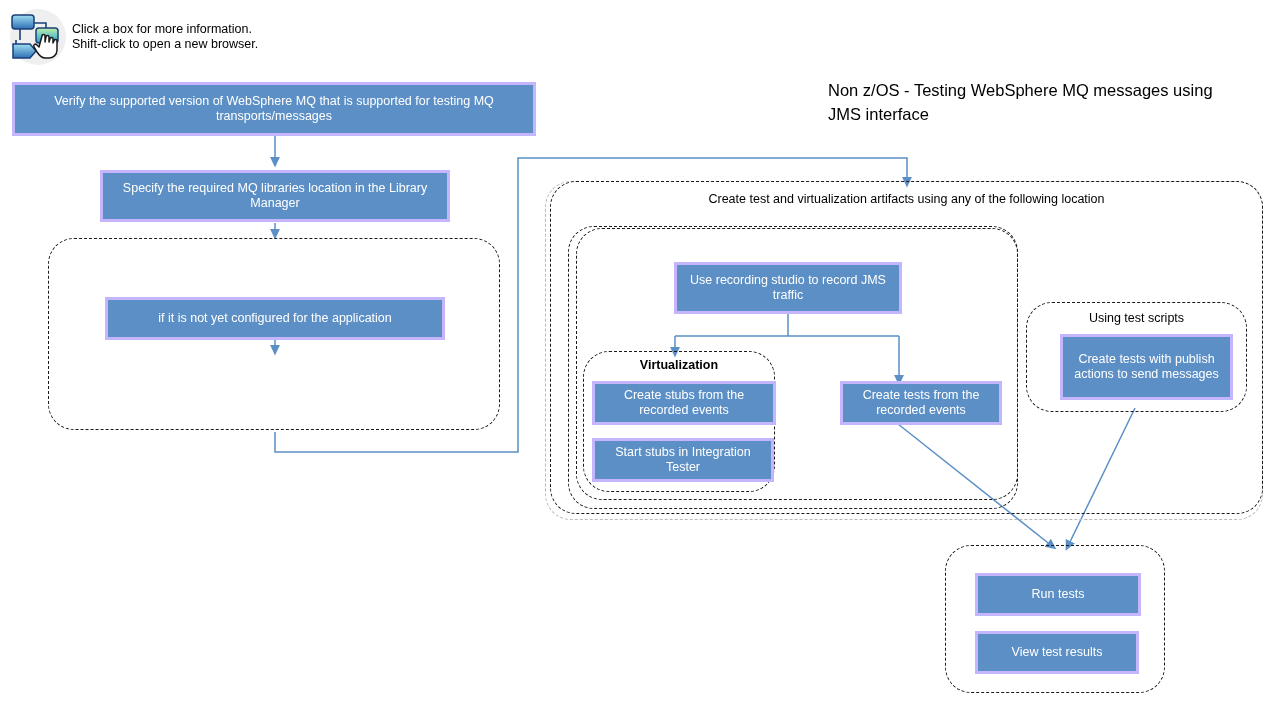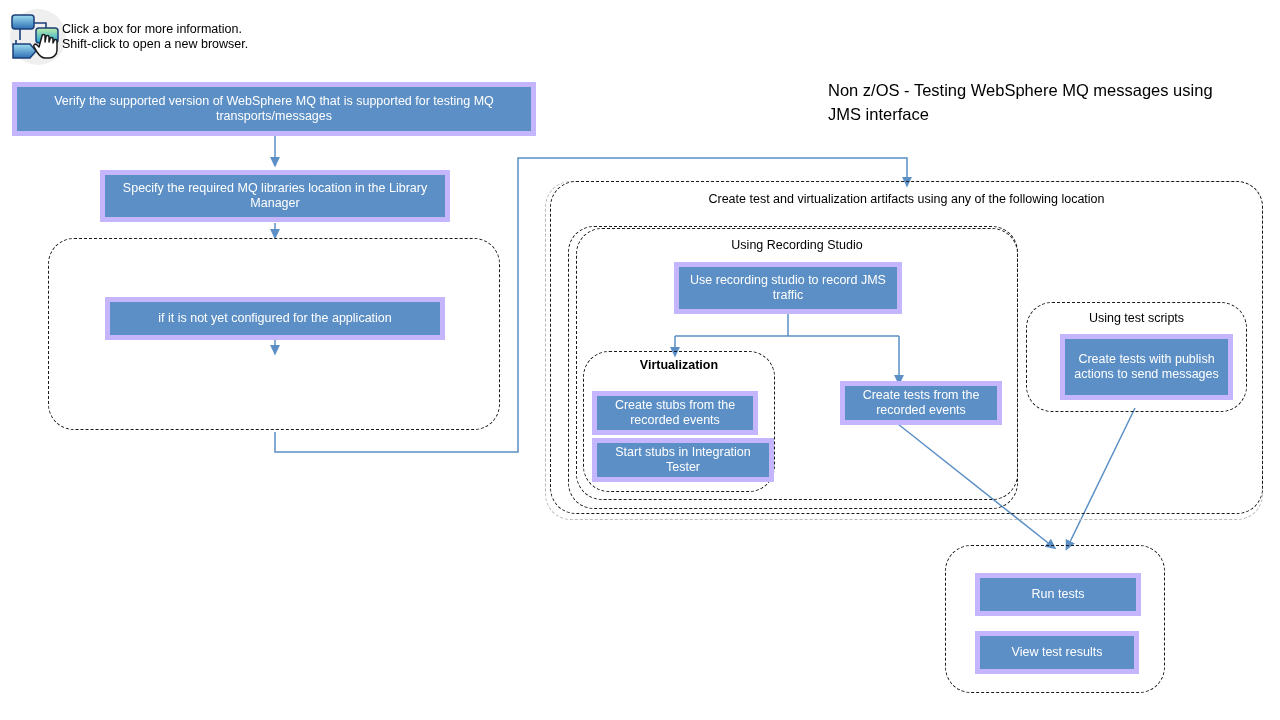--- a/index.html
+++ b/index.html
@@ -9,30 +9,30 @@
     font-family: "Liberation Sans", sans-serif;
     overflow: hidden;
   }
   #root { position: relative; width: 1280px; height: 720px; }
 
   
   .hdr-icon {
     position: absolute; left: 6px; top: 6px; width: 64px; height: 62px;
   }
   .hdr-note {
-    position: absolute; left: 62px; top: 22px;
+    position: absolute; left: 72px; top: 22px;
     font-size: 12.5px; line-height: 15px; color: #000;
     white-space: pre;
   }
 
   
   .blue-box {
     position: absolute;
     background: #5b8fc5;
-    border: 5px solid #c4b5fd;
+    border: 3px solid #c4b5fd;
     color: #ffffff;
     font-size: 12.5px;
     line-height: 15px;
     display: flex;
     align-items: center;
     justify-content: center;
     text-align: center;
     padding: 2px 8px;
     box-sizing: border-box;
   }
@@ -127,28 +127,27 @@
   <div class="dashed-box" style="left:48px; top:238px; width:452px; height:192px;"></div>
 
   <div class="blue-box" style="left:105px; top:297px; width:340px; height:43px;">if it is not yet configured for the application</div>
 
   <div class="dashed-box faint" style="left:545px; top:181px; width:718px; height:339px;"></div>
   <div class="dashed-box" style="left:550px; top:181px; width:713px; height:333px;"></div>
   <div class="group-label" style="left:550px; top:192px; width:713px;">Create test and virtualization artifacts using any of the following location</div>
 
   <div class="dashed-box" style="left:568px; top:226px; width:450px; height:283px;"></div>
   <div class="dashed-box" style="left:576px; top:228px; width:442px; height:272px;"></div>
-  <div class="group-label" style="left:576px; top:238px; width:442px;">Using Recording Studio</div>
 
   <div class="blue-box" style="left:674px; top:262px; width:228px; height:52px;">Use recording studio to record JMS traffic</div>
 
   <div class="dashed-box" style="left:583px; top:351px; width:192px; height:141px;"></div>
   <div class="group-label" style="left:583px; top:358px; width:192px;font-weight:bold;">Virtualization</div>
 
-  <div class="blue-box" style="left:592px; top:391px; width:166px; height:44px;">Create stubs from the recorded events</div>
+  <div class="blue-box" style="left:592px; top:381px; width:184px; height:44px;">Create stubs from the recorded events</div>
   <div class="blue-box" style="left:592px; top:438px; width:182px; height:44px;">Start stubs in Integration Tester</div>
 
   <div class="blue-box" style="left:840px; top:381px; width:162px; height:44px;">Create tests from the recorded events</div>
 
   <div class="dashed-box" style="left:1026px; top:302px; width:221px; height:110px;"></div>
   <div class="group-label" style="left:1026px; top:311px; width:221px;">Using test scripts</div>
   <div class="blue-box" style="left:1048px; top:334px; width:173px; height:66px;margin-left:12px;">Create tests with publish actions to send messages</div>
 
   <div class="dashed-box" style="left:945px; top:545px; width:220px; height:148px;"></div>
   <div class="blue-box" style="left:975px; top:573px; width:166px; height:43px;">Run tests</div>

